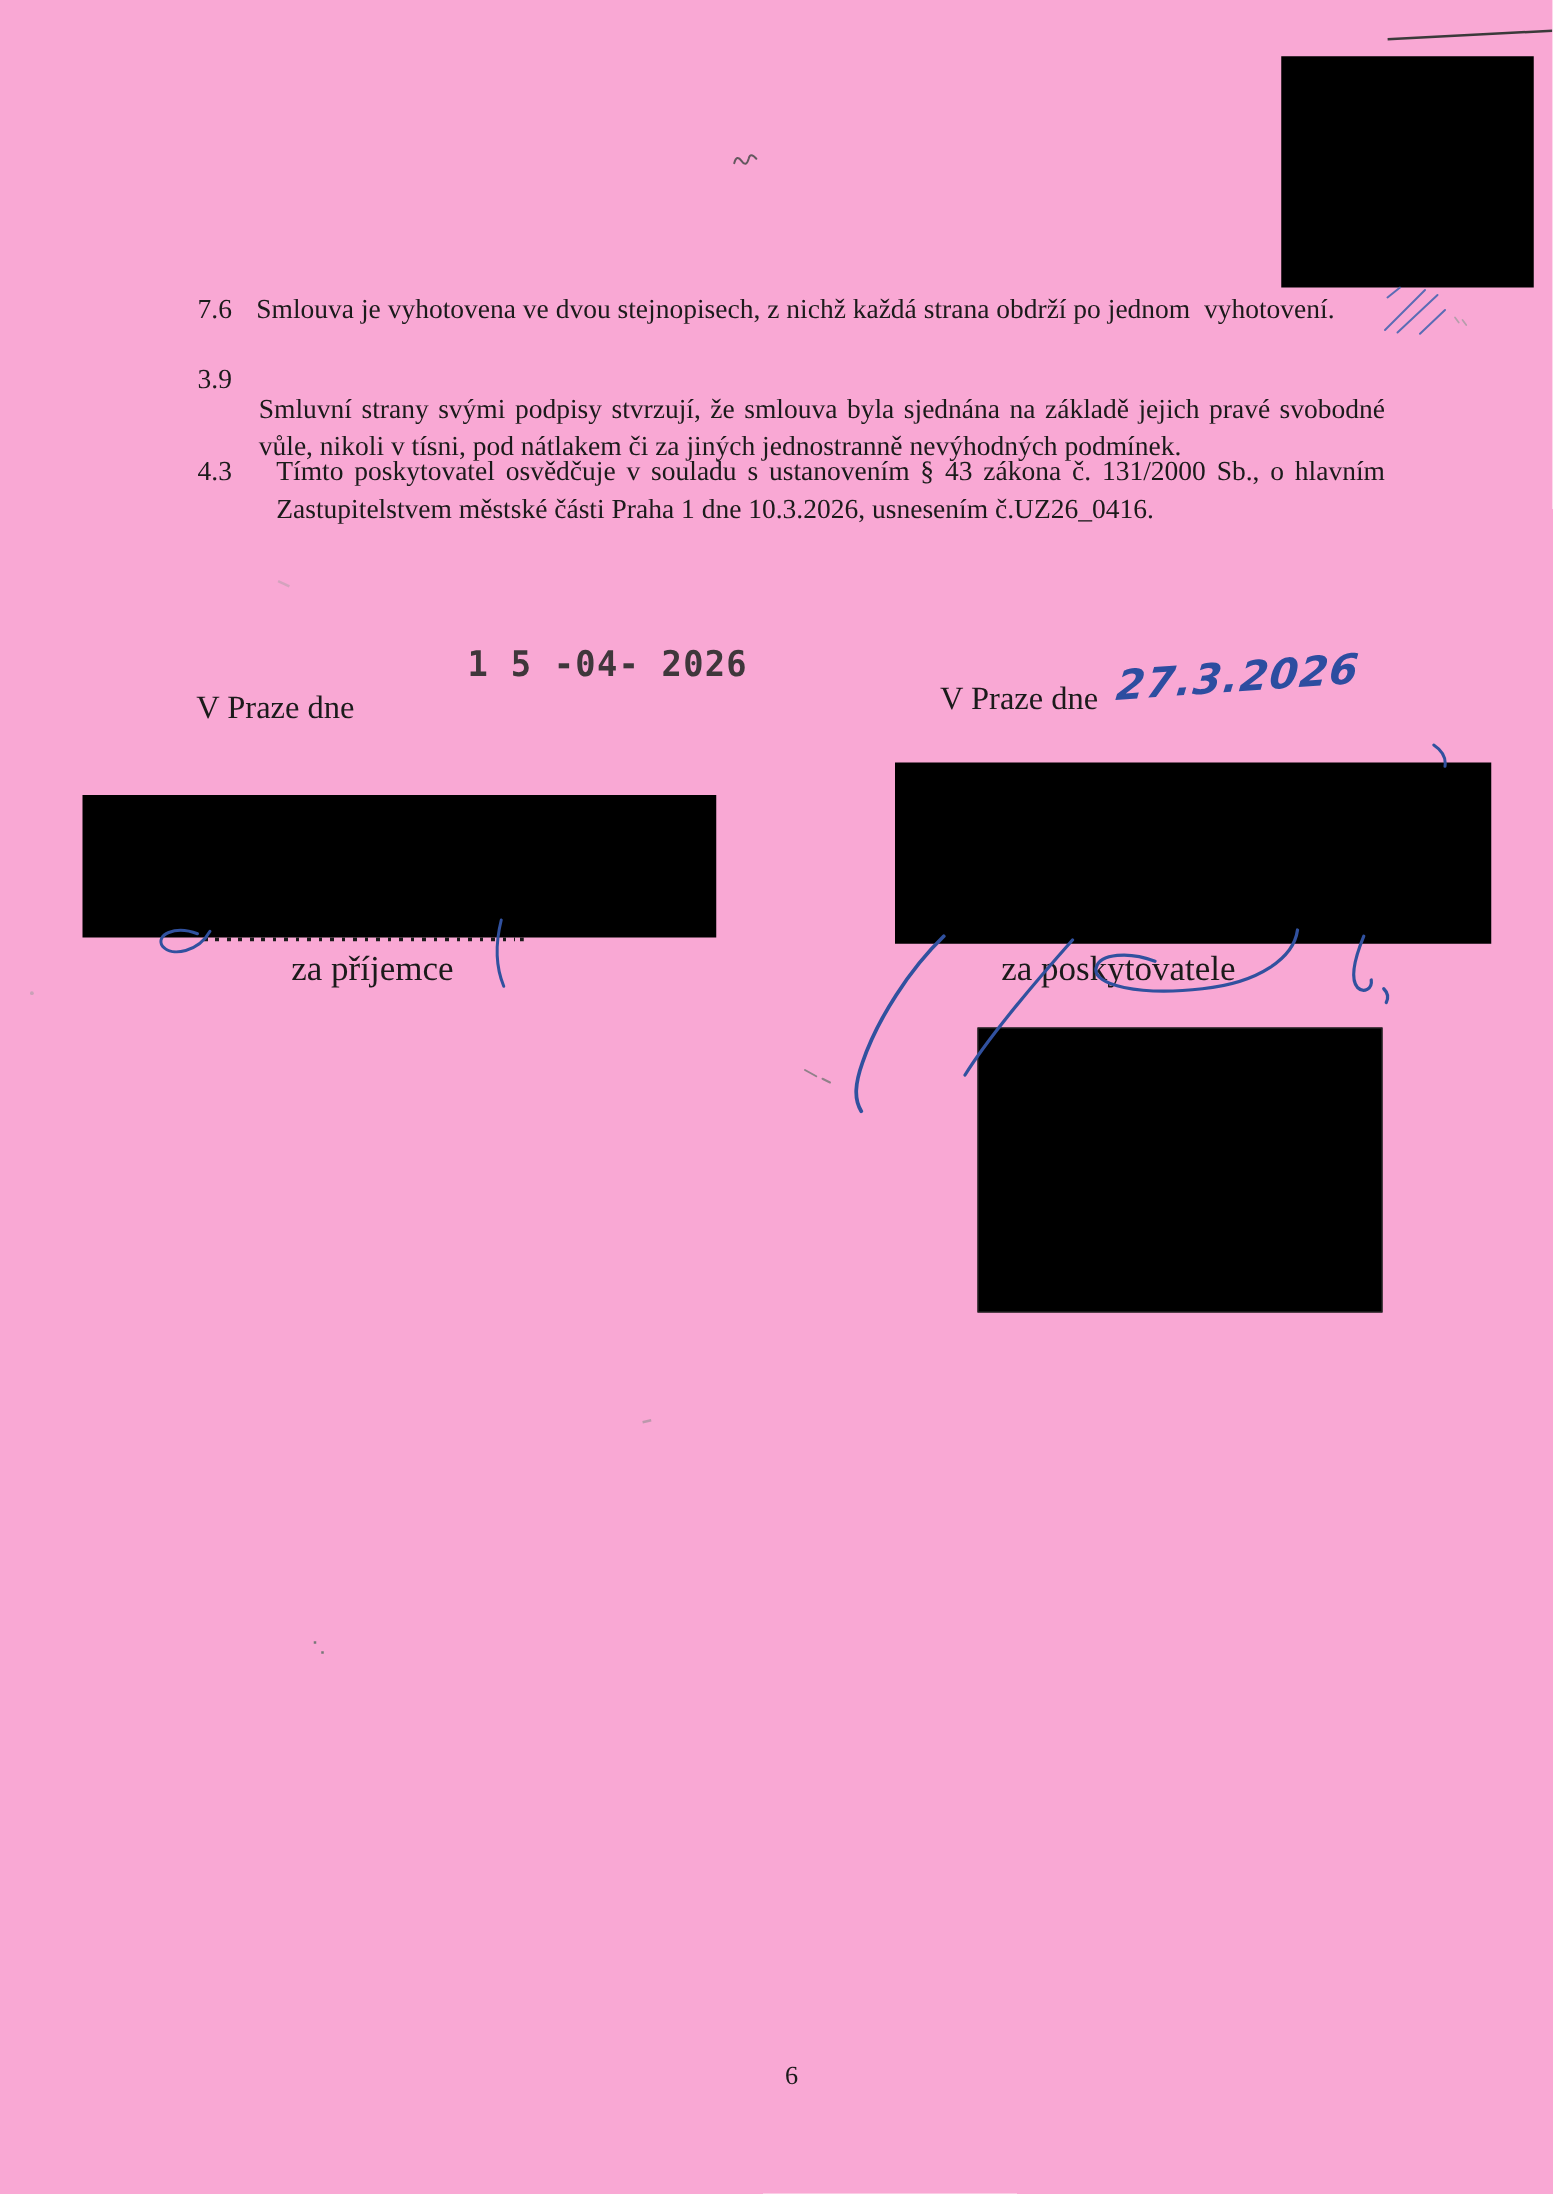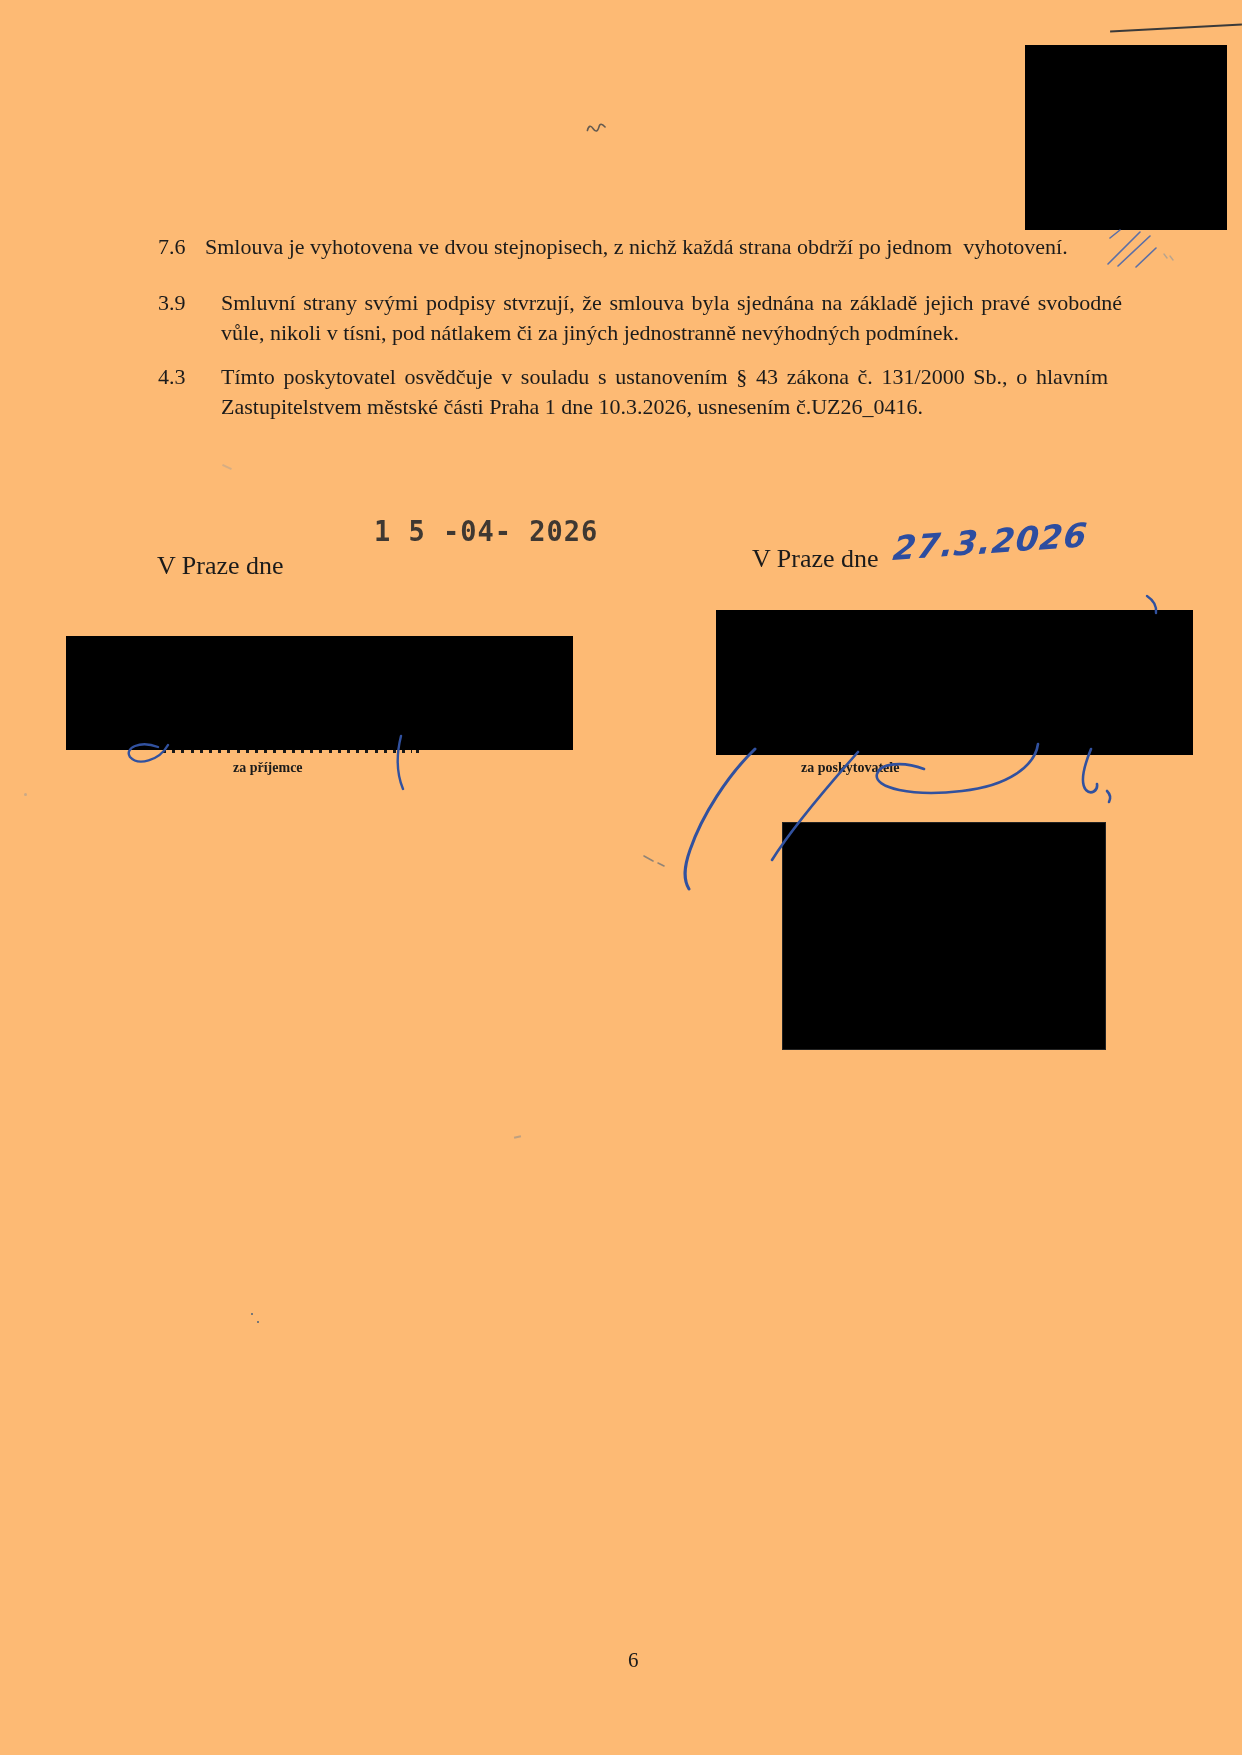--- a/index.html
+++ b/index.html
@@ -1,34 +1,34 @@
 <!DOCTYPE html>
 <html lang="cs"><head>
 <meta charset="utf-8">
 <style>
   html,body{margin:0;padding:0;background:#ffffff;}
   #page{
     position:relative;
     width:1242px;height:1755px;
-    background:#fdba74;
+    background:#f9a8d4;
     font-family:"Liberation Serif","DejaVu Serif",serif;
     color:#1b1b1b;
     overflow:hidden;
   }
   
   .clause{position:absolute;font-size:22px;line-height:29.5px;}
   .clause .num{position:absolute;left:0;top:0;}
   .clause .body{position:absolute;top:0;}
   .line{display:block;}
   .line.just{text-align:justify;text-align-last:justify;}
   .line.single{white-space:pre;}
   #clause-76{left:158px;top:232px;width:1000px;}
   #clause-76 .body{left:47px;width:950px;}
   #clause-77{left:158px;top:288px;width:960px;}
-  #clause-77 .body{left:63px;width:901px;}
+  #clause-77 .body{left:49px;width:901px;margin-top:24px;}
   #clause-78{left:158px;top:362px;width:960px;}
   #clause-78 .body{left:63px;width:887px;}
   
   .place-date{position:absolute;font-size:26px;}
   #place-left{left:157px;top:551px;}
   #place-right{left:752px;top:544px;}
   #date-stamp{
     position:absolute;left:374px;top:516px;
     font-family:"DejaVu Sans Mono",monospace;
     font-weight:bold;font-size:27px;letter-spacing:1px;
@@ -48,21 +48,21 @@
   #redact-top-right{left:1025px;top:45px;width:202px;height:185px;}
   #redact-recipient{left:66px;top:636px;width:507px;height:114px;}
   #redact-provider{left:716px;top:610px;width:477px;height:145px;}
   #redact-provider-stamp{left:782px;top:822px;width:322px;height:226px;border:1px solid #222;}
   
   #dotted-line{
     position:absolute;left:163px;top:750px;width:249px;height:3px;
     background:repeating-linear-gradient(to right,#1a1a1a 0 3px,transparent 3px 9.2px);
   }
   #dotted-line-extra{position:absolute;left:416px;top:750px;width:3px;height:3px;background:#1a1a1a;}
-  .role{position:absolute;font-size:14px;font-weight:bold;}
+  .role{position:absolute;font-size:28px;font-weight:normal;}
   #role-recipient{left:233px;top:760px;}
   #role-provider{left:801px;top:760px;}
   #page-number{position:absolute;left:628px;top:1648px;font-size:21px;}
   
   #corner-line{
     position:absolute;left:1110px;top:27px;width:132px;height:2px;
     background:#3a3a3a;transform:rotate(-3deg);
   }
   svg.ink{position:absolute;overflow:visible;}
   #speck-1{position:absolute;left:514px;top:1136px;width:7px;height:2px;background:#8a8a8a;opacity:.55;transform:rotate(-12deg);}

